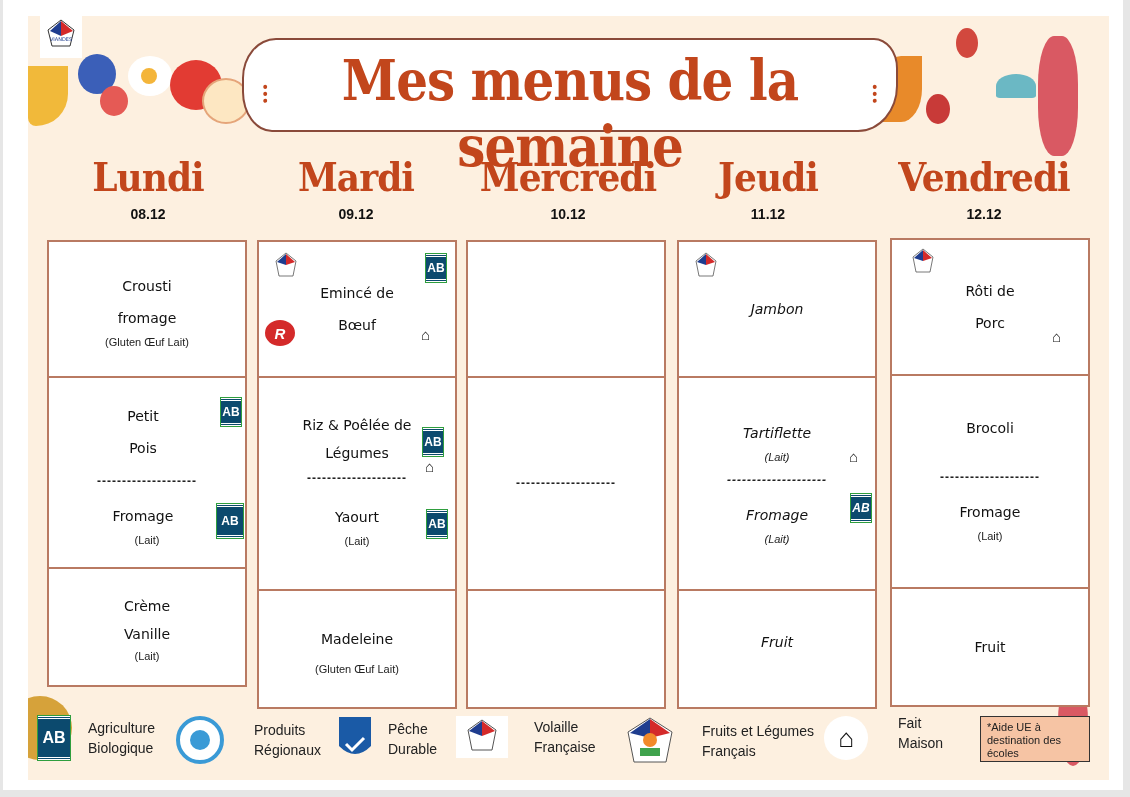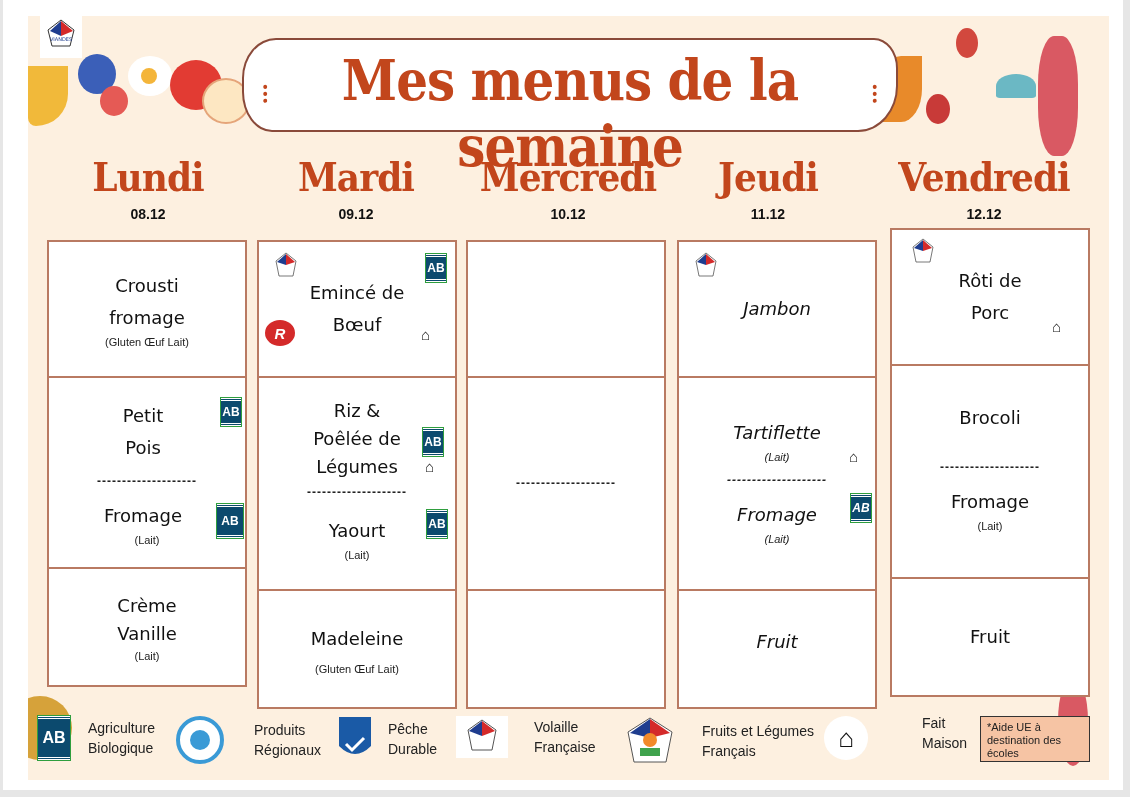--- a/index.html
+++ b/index.html
@@ -22,21 +22,21 @@
   
   .day-head { position: absolute; top: 140px; width: 200px; text-align: center; }
   .day-name { font-family: "DejaVu Serif", serif; font-weight: bold; font-size: 36px; color: #c2461c;
     transform: scaleY(1.1); display: block; letter-spacing: -1px; }
   .day-date { display: block; margin-top: 8px; font-size: 14px; font-weight: bold; color: #111; }
 
   .col { position: absolute; top: 224px; width: 200px; border: 2px solid #b97a62; background: #fff; }
   .cell { position: relative; border-bottom: 2px solid #b97a62; display: flex; flex-direction: column;
     align-items: center; justify-content: center; text-align: center; }
   .cell:last-child { border-bottom: none; }
-  .dish { font-family: "DejaVu Sans", sans-serif; font-size: 18px; line-height: 32px; color: #111; }
+  .dish { font-family: "DejaVu Sans", sans-serif; font-size: 14px; line-height: 32px; color: #111; }
   .allergen { font-size: 11px; color: #222; margin-top: 2px; }
   .sep { font-size: 12px; letter-spacing: 1px; color: #222; margin: 14px 0 16px; line-height: 6px; font-weight: bold; }
 
   .badge-ab { position: absolute; width: 20px; height: 28px; background: #0c4a6e; color: #fff;
     font-size: 12px; font-weight: bold; display: flex; align-items: center; justify-content: center;
     border-top: 3px double #fff; border-bottom: 3px double #fff; outline: 1px solid #2f9e3e; }
   .badge-fm { position: absolute; font-size: 15px; color: #111; }
   .badge-vdf { position: absolute; width: 26px; height: 28px; }
   .badge-lr { position: absolute; width: 30px; height: 26px; border-radius: 50%; background: #d42a2a; color: #fff;
     font-size: 15px; font-weight: bold; font-style: italic; display: flex; align-items: center; justify-content: center; }
@@ -183,21 +183,21 @@
       <div class="dish">Fromage</div>
       <div class="allergen">(Lait)</div>
       <span class="badge-fm" style="left:170px;top:70px;">⌂</span>
       <span class="badge-ab" style="left:172px;top:116px;">AB</span>
     </div>
     <div class="cell" style="height:116px;">
       <div class="dish" style="margin-top:-14px;">Fruit</div>
     </div>
   </div>
 
-  <div class="col" style="left:862px;top:212px;">
+  <div class="col" style="left:862px;top:222px;">
     <div class="cell" style="height:136px;">
       <div class="dish" style="width:80px;">Rôti de Porc</div>
       <span class="badge-vdf" style="left:18px;top:8px;">
         <svg width="26" height="28" viewBox="0 0 26 28">
               <path d="M3 9 L13 1 L23 9 L20 24 L6 24 Z" fill="#fff" stroke="#555" stroke-width=".8"></path>
               <path d="M4 10 L13 2 L13 13 Z" fill="#1f3d8f"></path>
               <path d="M13 2 L22 10 L13 13 Z" fill="#d42a2a"></path>
             </svg>
       </span>
       <span class="badge-fm" style="left:160px;top:88px;">⌂</span>
@@ -260,21 +260,21 @@
         <path d="M13 15 L26 5 L26 20 Z" fill="#1f3d8f"></path>
         <path d="M26 5 L39 15 L26 20 Z" fill="#d42a2a"></path>
       </svg>
       <span class="leg-label">
         <span>Volaille</span><br>
         <span>Française</span>
       </span>
     </div>
     <div class="leg-item" style="left:796px;">
       <span style="width:44px;height:44px;border-radius:50%;background:#fff;display:flex;align-items:center;justify-content:center;font-size:26px;color:#111;margin-right:30px;">⌂</span>
-      <span class="leg-label" style="margin-top:-10px;margin-left:24px;">
+      <span class="leg-label" style="margin-top:-10px;">
         <span>Fait</span><br>
         <span>Maison</span>
       </span>
     </div>
     <div class="leg-note">*Aide UE à destination des écoles</div>
   </div>
 
 </div>
 </div>
 

